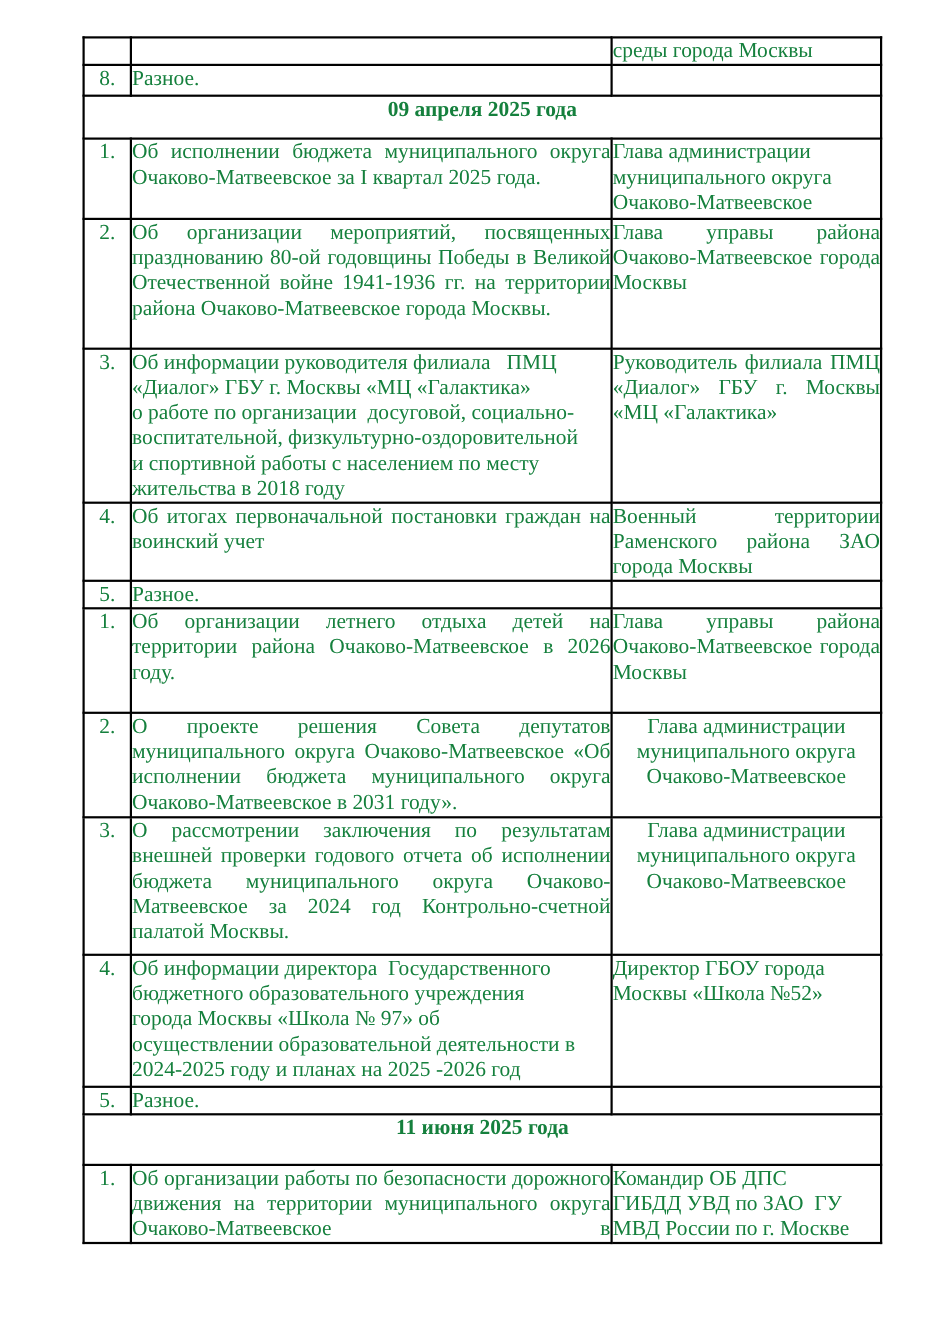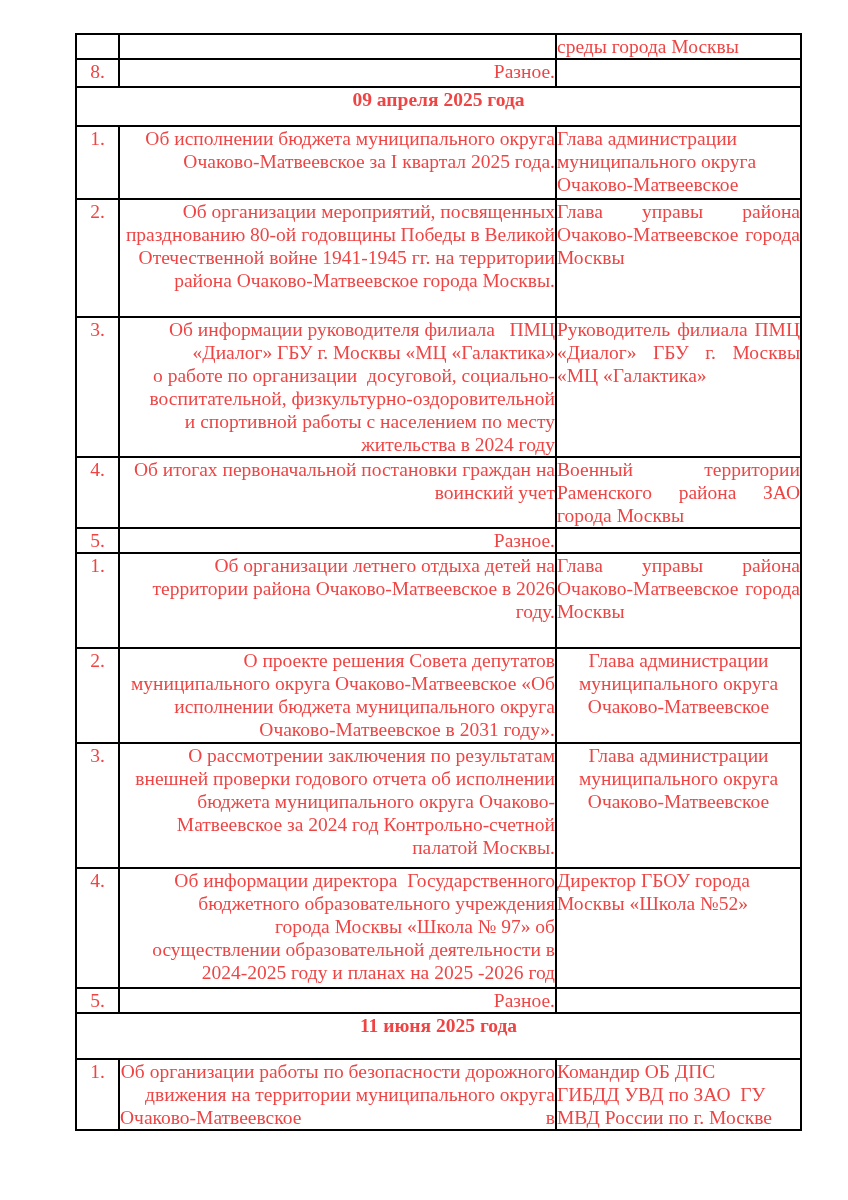--- a/index.html
+++ b/index.html
@@ -7,21 +7,21 @@
     padding: 0;
     background: #ffffff;
   }
   .page {
     position: relative;
     width: 848px;
     height: 1200px;
     background: #ffffff;
     overflow: hidden;
     font-family: "Liberation Serif", "DejaVu Serif", serif;
-    color: #ef4444;
+    color: #15803d;
   }
   table.agenda {
     position: absolute;
     left: 75px;
     top: 33px;
     width: 725px;
     border-collapse: collapse;
     table-layout: fixed;
   }
   table.agenda td {
@@ -31,21 +31,20 @@
     line-height: 23px;
     padding: 0;
     overflow: hidden;
   }
   td.num {
     text-align: center;
     padding-top: 1px;
   }
   td.topic {
     padding: 1px 4px 0 8px;
-    text-align: right;
   }
   td.speaker {
     padding: 1px 5px 0 8px;
   }
   td.hdr {
     font-weight: bold;
     text-align: center;
     padding-top: 3px;
     vertical-align: top;
   }
@@ -79,31 +78,31 @@
         <tr>
           <td colspan="3" class="hdr" style="height: 37px; margin-left: 44px;">09 апреля 2025 года</td>
         </tr>
         <tr style="height: 73px;">
           <td class="num">1.</td>
           <td class="topic j">Об исполнении бюджета муниципального округа Очаково-Матвеевское за I квартал 2025 года.</td>
           <td class="speaker l">Глава администрации муниципального округа Очаково-Матвеевское</td>
         </tr>
         <tr style="height: 118px;">
           <td class="num">2.</td>
-          <td class="topic j">Об организации мероприятий, посвященных празднованию 80-ой годовщины Победы в Великой Отечественной войне 1941-1945 гг. на территории района Очаково-Матвеевское города Москвы.</td>
+          <td class="topic j">Об организации мероприятий, посвященных празднованию 80-ой годовщины Победы в Великой Отечественной войне 1941-1936 гг. на территории района Очаково-Матвеевское города Москвы.</td>
           <td class="speaker j">Глава управы района Очаково-Матвеевское города Москвы</td>
         </tr>
         <tr style="height: 137px;">
           <td class="num">3.</td>
           <td class="topic p">Об информации руководителя филиала   ПМЦ
 «Диалог» ГБУ г. Москвы «МЦ «Галактика»
 о работе по организации  досуговой, социально-
 воспитательной, физкультурно-оздоровительной
 и спортивной работы с населением по месту
-жительства в 2024 году</td>
+жительства в 2018 году</td>
           <td class="speaker j">Руководитель филиала ПМЦ «Диалог» ГБУ г. Москвы «МЦ «Галактика»</td>
         </tr>
         <tr style="height: 68px;">
           <td class="num">4.</td>
           <td class="topic j">Об итогах первоначальной постановки граждан на воинский учет</td>
           <td class="speaker j">Военный территории Раменского района ЗАО города Москвы</td>
         </tr>
         <tr style="height: 24px;">
           <td class="num">5.</td>
           <td class="topic l">Разное.</td>

